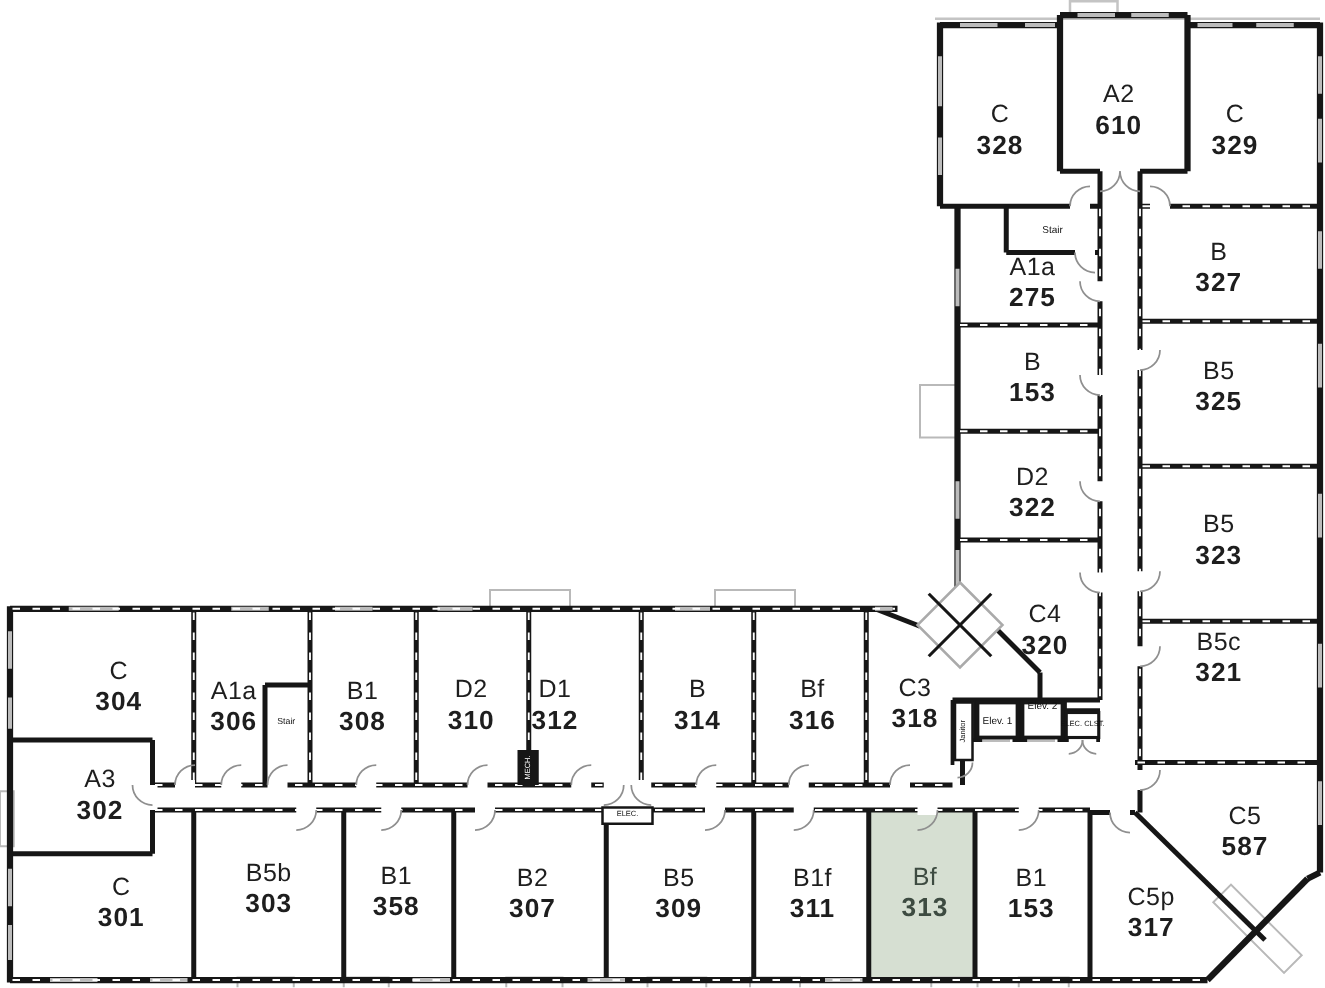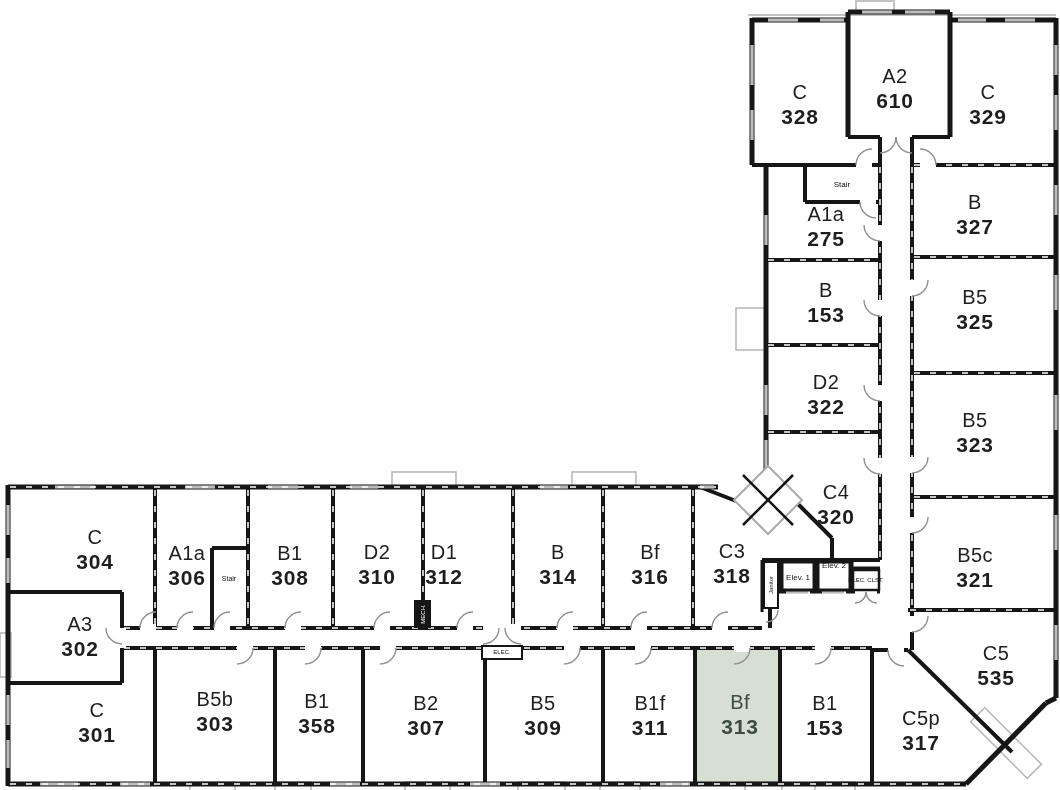--- a/index.html
+++ b/index.html
@@ -365,27 +365,27 @@
 <div class="unit" style="left:921px;top:731px">
       <span class="t">C5p</span>
       <span class="n">317</span>
     </div>
 <div class="unit" style="left:732px;top:564px">
       <span class="t">C3</span>
       <span class="n">318</span>
     </div>
 <div class="unit" style="left:996px;top:666px">
       <span class="t">C5</span>
-      <span class="n">535</span>
+      <span class="n">587</span>
     </div>
 <div class="unit" style="left:836px;top:505px">
       <span class="t">C4</span>
       <span class="n">320</span>
     </div>
-<div class="unit" style="left:975px;top:568px">
+<div class="unit" style="left:975px;top:527px">
       <span class="t">B5c</span>
       <span class="n">321</span>
     </div>
 <div class="unit" style="left:826px;top:395px">
       <span class="t">D2</span>
       <span class="n">322</span>
     </div>
 <div class="unit" style="left:975px;top:433px">
       <span class="t">B5</span>
       <span class="n">323</span>

